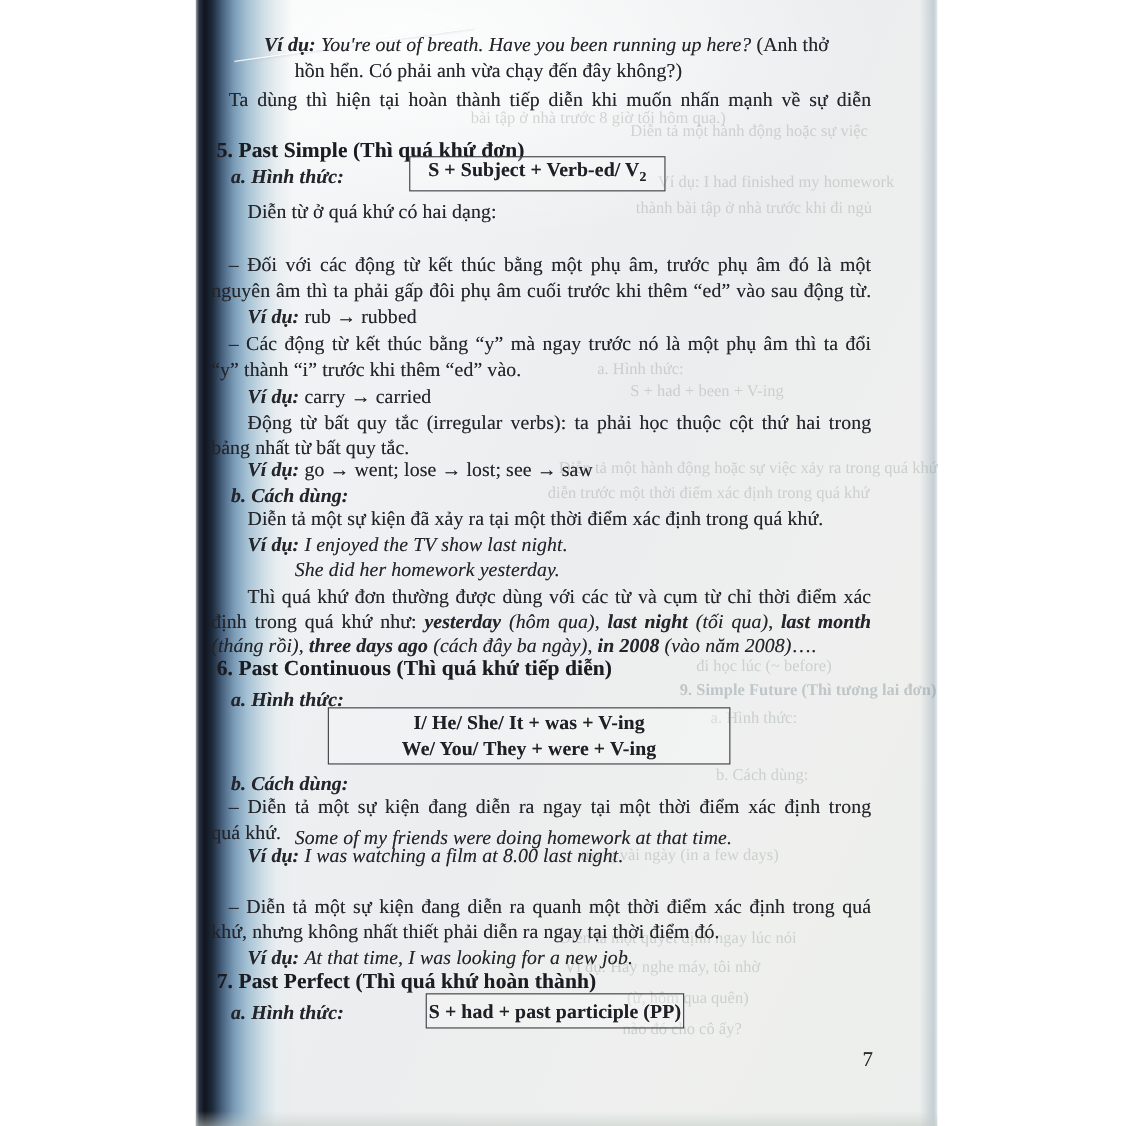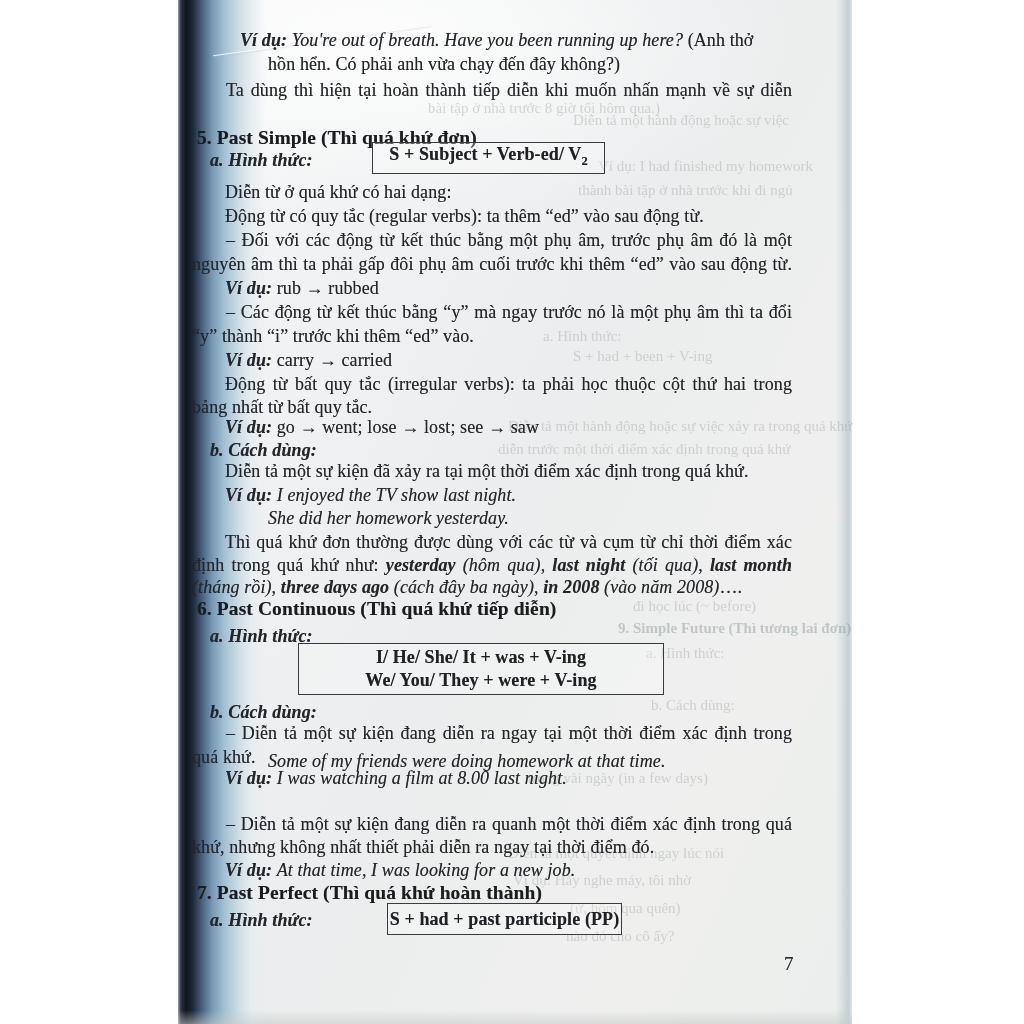--- a/index.html
+++ b/index.html
@@ -36,21 +36,21 @@
     box-shadow:0 1px 2px rgba(178,187,194,.55);
   }
   
   .content{
     position:absolute;left:14px;top:0;width:600px;height:100%;
     color:#24252b;font-size:18px;letter-spacing:.1px;
     text-shadow:0 0 .6px rgba(36,37,43,.5);
   }
   .ln{position:absolute;white-space:nowrap;line-height:22px;}
   .flush{left:0;}
-  .para{left:16px;margin-left:18px;}
+  .para{left:16px;}
   .item{left:33px;}
   .ex1{left:48px;}
   .cont{left:76px;}
   .head{left:5px;font-weight:bold;font-size:19.5px;color:#1b1c21;}
   .labA{left:18px;}
   .j{white-space:normal;right:0;text-align:justify;text-align-last:justify;}
   .s-r{font-style:normal;font-weight:normal;}
   .s-b{font-weight:bold;}
   .s-i{font-style:italic;}
   .s-bi{font-weight:bold;font-style:italic;}
@@ -101,21 +101,20 @@
     <div class="ln cont" style="top:53px"><span class="s-r">hồn hển. Có phải anh vừa chạy đến đây không?)</span></div>
     <div class="ln para j" style="top:79px"><span class="s-r">Ta dùng thì hiện tại hoàn thành tiếp diễn khi muốn nhấn mạnh về sự diễn</span></div>
     <div class="ln head" style="top:127px"><span class="s-b">5. Past Simple (Thì quá khứ đơn)</span></div>
 
     <div class="ln labA" style="top:149px"><span class="s-bi">a. Hình thức:</span></div>
     <div class="fbox" style="left:180px;top:142px;width:231px;height:30px">
       <div class="bline"><span class="s-b">S + Subject + Verb-ed/ V</span><span class="s-sub">2</span></div>
     </div>
 
     <div class="ln item" style="top:181px"><span class="s-r">Diễn từ ở quá khứ có hai dạng:</span></div>
-    <div class="ln item" style="top:205px"><span class="s-r">Động từ có quy tắc (regular verbs): ta thêm “ed” vào sau động từ.</span></div>
     <div class="ln para j" style="top:229px"><span class="s-r">–  Đối với các động từ kết thúc bằng một phụ âm, trước phụ âm đó là một</span></div>
     <div class="ln flush j" style="top:253px"><span class="s-r">nguyên âm thì ta phải gấp đôi phụ âm cuối trước khi thêm “ed” vào sau động từ.</span></div>
     <div class="ln item" style="top:277px"><span class="s-bi">Ví dụ: </span><span class="s-r">rub → rubbed</span></div>
     <div class="ln para j" style="top:301px"><span class="s-r">–  Các động từ kết thúc bằng “y” mà ngay trước nó là một phụ âm thì ta đổi</span></div>
     <div class="ln flush" style="top:325px"><span class="s-r">“y” thành “i” trước khi thêm “ed” vào.</span></div>
     <div class="ln item" style="top:349px"><span class="s-bi">Ví dụ: </span><span class="s-r">carry → carried</span></div>
     <div class="ln item j" style="top:373px"><span class="s-r">Động từ bất quy tắc (irregular verbs): ta phải học thuộc cột thứ hai trong</span></div>
     <div class="ln flush" style="top:396px"><span class="s-r">bảng nhất từ bất quy tắc.</span></div>
     <div class="ln item" style="top:416px"><span class="s-bi">Ví dụ: </span><span class="s-r">go → went; lose → lost; see → saw</span></div>
     <div class="ln labA" style="top:439px"><span class="s-bi">b. Cách dùng:</span></div>

